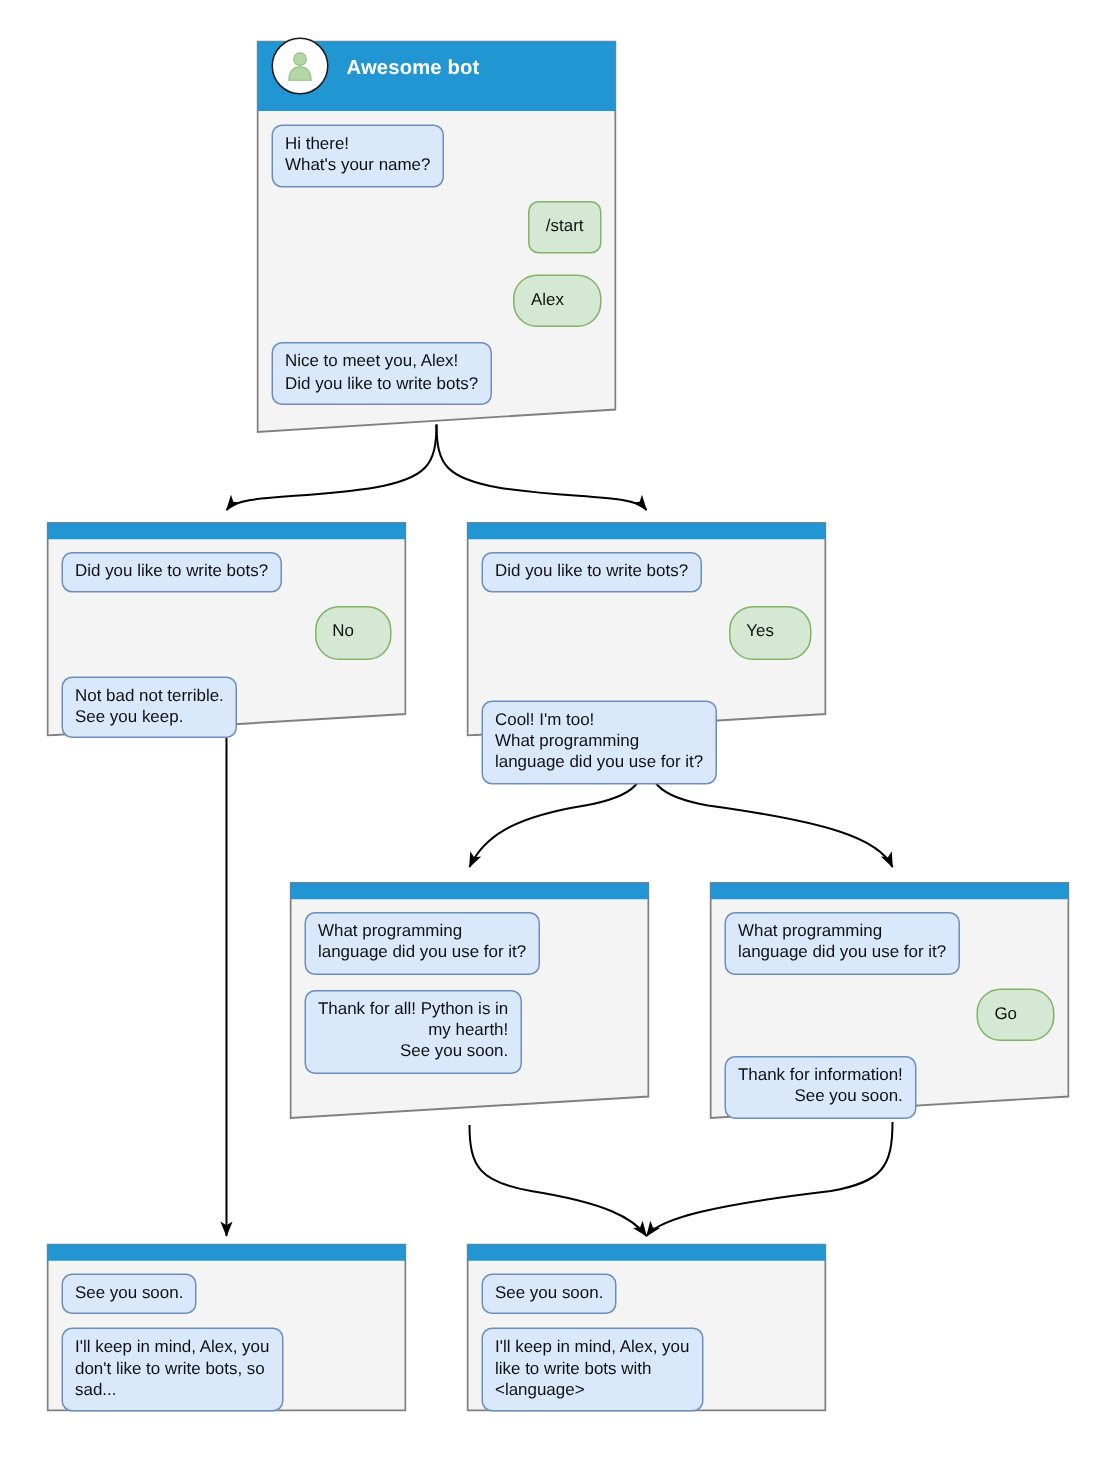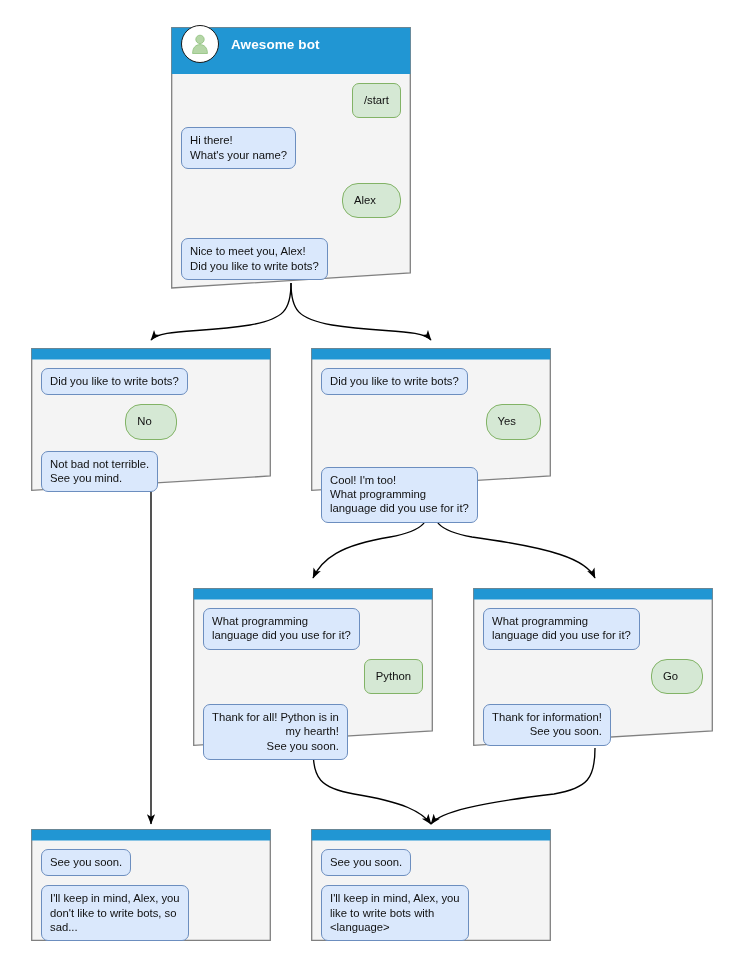--- a/index.html
+++ b/index.html
@@ -170,55 +170,55 @@
       <div class="titlebar">
         <div class="avatar">
           <svg width="24" height="24" viewBox="0 0 24 24">
             <circle cx="12" cy="7.4" r="4.2" fill="#b5d6a7" stroke="#8ec07c" stroke-width="0.8"></circle>
             <path d="M4.6,21.5 C4.6,15.4 7.9,12.6 12,12.6 C16.1,12.6 19.4,15.4 19.4,21.5 Z" fill="#b5d6a7" stroke="#8ec07c" stroke-width="0.8"></path>
           </svg>
         </div>
         <div class="bot-title">Awesome bot</div>
       </div>
       <div class="chat" style="top:47px;">
+        <div class="msg-row bot">
+          <div class="bubble bot">Hi there!
+What's your name?</div>
+        </div>
         <div class="msg-row user">
           <div class="bubble user">/start</div>
         </div>
-        <div class="msg-row bot">
-          <div class="bubble bot">Hi there!
-What's your name?</div>
-        </div>
         <div class="msg-row user" style="margin-top:14px;">
           <div class="bubble user pad-wide">Alex</div>
         </div>
-        <div class="msg-row bot" style="margin-top:20px;">
+        <div class="msg-row bot" style="margin-top:10px;">
           <div class="bubble bot">Nice to meet you, Alex!
 Did you like to write bots?</div>
         </div>
       </div>
     </div>
   </div>
 
   <div class="node" style="left:31px; top:348px; width:240px; height:143px;">
     <svg class="node-shape" viewBox="0 0 240 143" preserveAspectRatio="none">
       <path d="M0.7,0.7 L239.3,0.7 L239.3,128 L0.7,142.3 Z" fill="#f4f4f4" stroke="#808080" stroke-width="1.3"></path>
       <path d="M0.7,0.7 L239.3,0.7 L239.3,11.5 L0.7,11.5 Z" fill="#2196d3"></path>
     </svg>
     <div class="node-inner">
       <div class="slimbar"></div>
       <div class="chat" style="top:11px;">
         <div class="msg-row bot">
           <div class="bubble bot">Did you like to write bots?</div>
         </div>
-        <div class="msg-row user" style="margin-top:9px;justify-content:center;">
+        <div class="msg-row user" style="margin-top:9px;">
           <div class="bubble user pad-wide">No</div>
         </div>
         <div class="msg-row bot" style="margin-top:11px;">
           <div class="bubble bot">Not bad not terrible.
-See you mind.</div>
+See you keep.</div>
         </div>
       </div>
     </div>
   </div>
 
   <div class="node" style="left:311px; top:348px; width:240px; height:143px;">
     <svg class="node-shape" viewBox="0 0 240 143" preserveAspectRatio="none">
       <path d="M0.7,0.7 L239.3,0.7 L239.3,128 L0.7,142.3 Z" fill="#f4f4f4" stroke="#808080" stroke-width="1.3"></path>
       <path d="M0.7,0.7 L239.3,0.7 L239.3,11.5 L0.7,11.5 Z" fill="#2196d3"></path>
     </svg>
@@ -245,23 +245,20 @@
       <path d="M0.7,0.7 L239.3,0.7 L239.3,143 L0.7,157.3 Z" fill="#f4f4f4" stroke="#808080" stroke-width="1.3"></path>
       <path d="M0.7,0.7 L239.3,0.7 L239.3,11.5 L0.7,11.5 Z" fill="#2196d3"></path>
     </svg>
     <div class="node-inner">
       <div class="slimbar"></div>
       <div class="chat" style="top:11px;">
         <div class="msg-row bot">
           <div class="bubble bot">What programming
 language did you use for it?</div>
         </div>
-        <div class="msg-row user" style="margin-top:8px;">
-          <div class="bubble user">Python</div>
-        </div>
         <div class="msg-row bot" style="margin-top:10px;text-align:right;">
           <div class="bubble bot">Thank for all! Python is in
 my hearth!
 See you soon.</div>
         </div>
       </div>
     </div>
   </div>
 
   <div class="node" style="left:473px; top:588px; width:240px; height:158px;">

